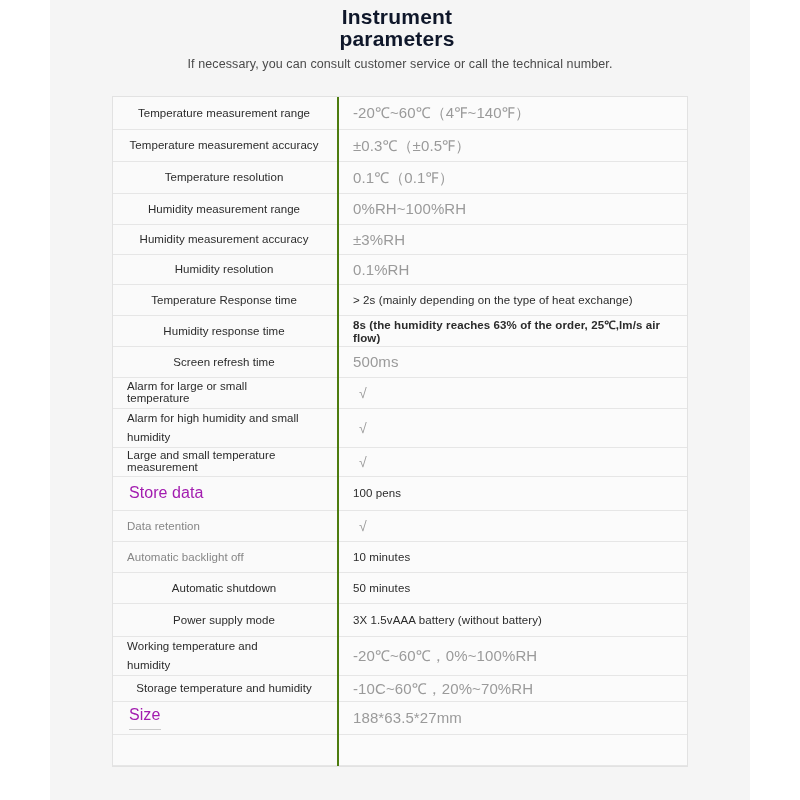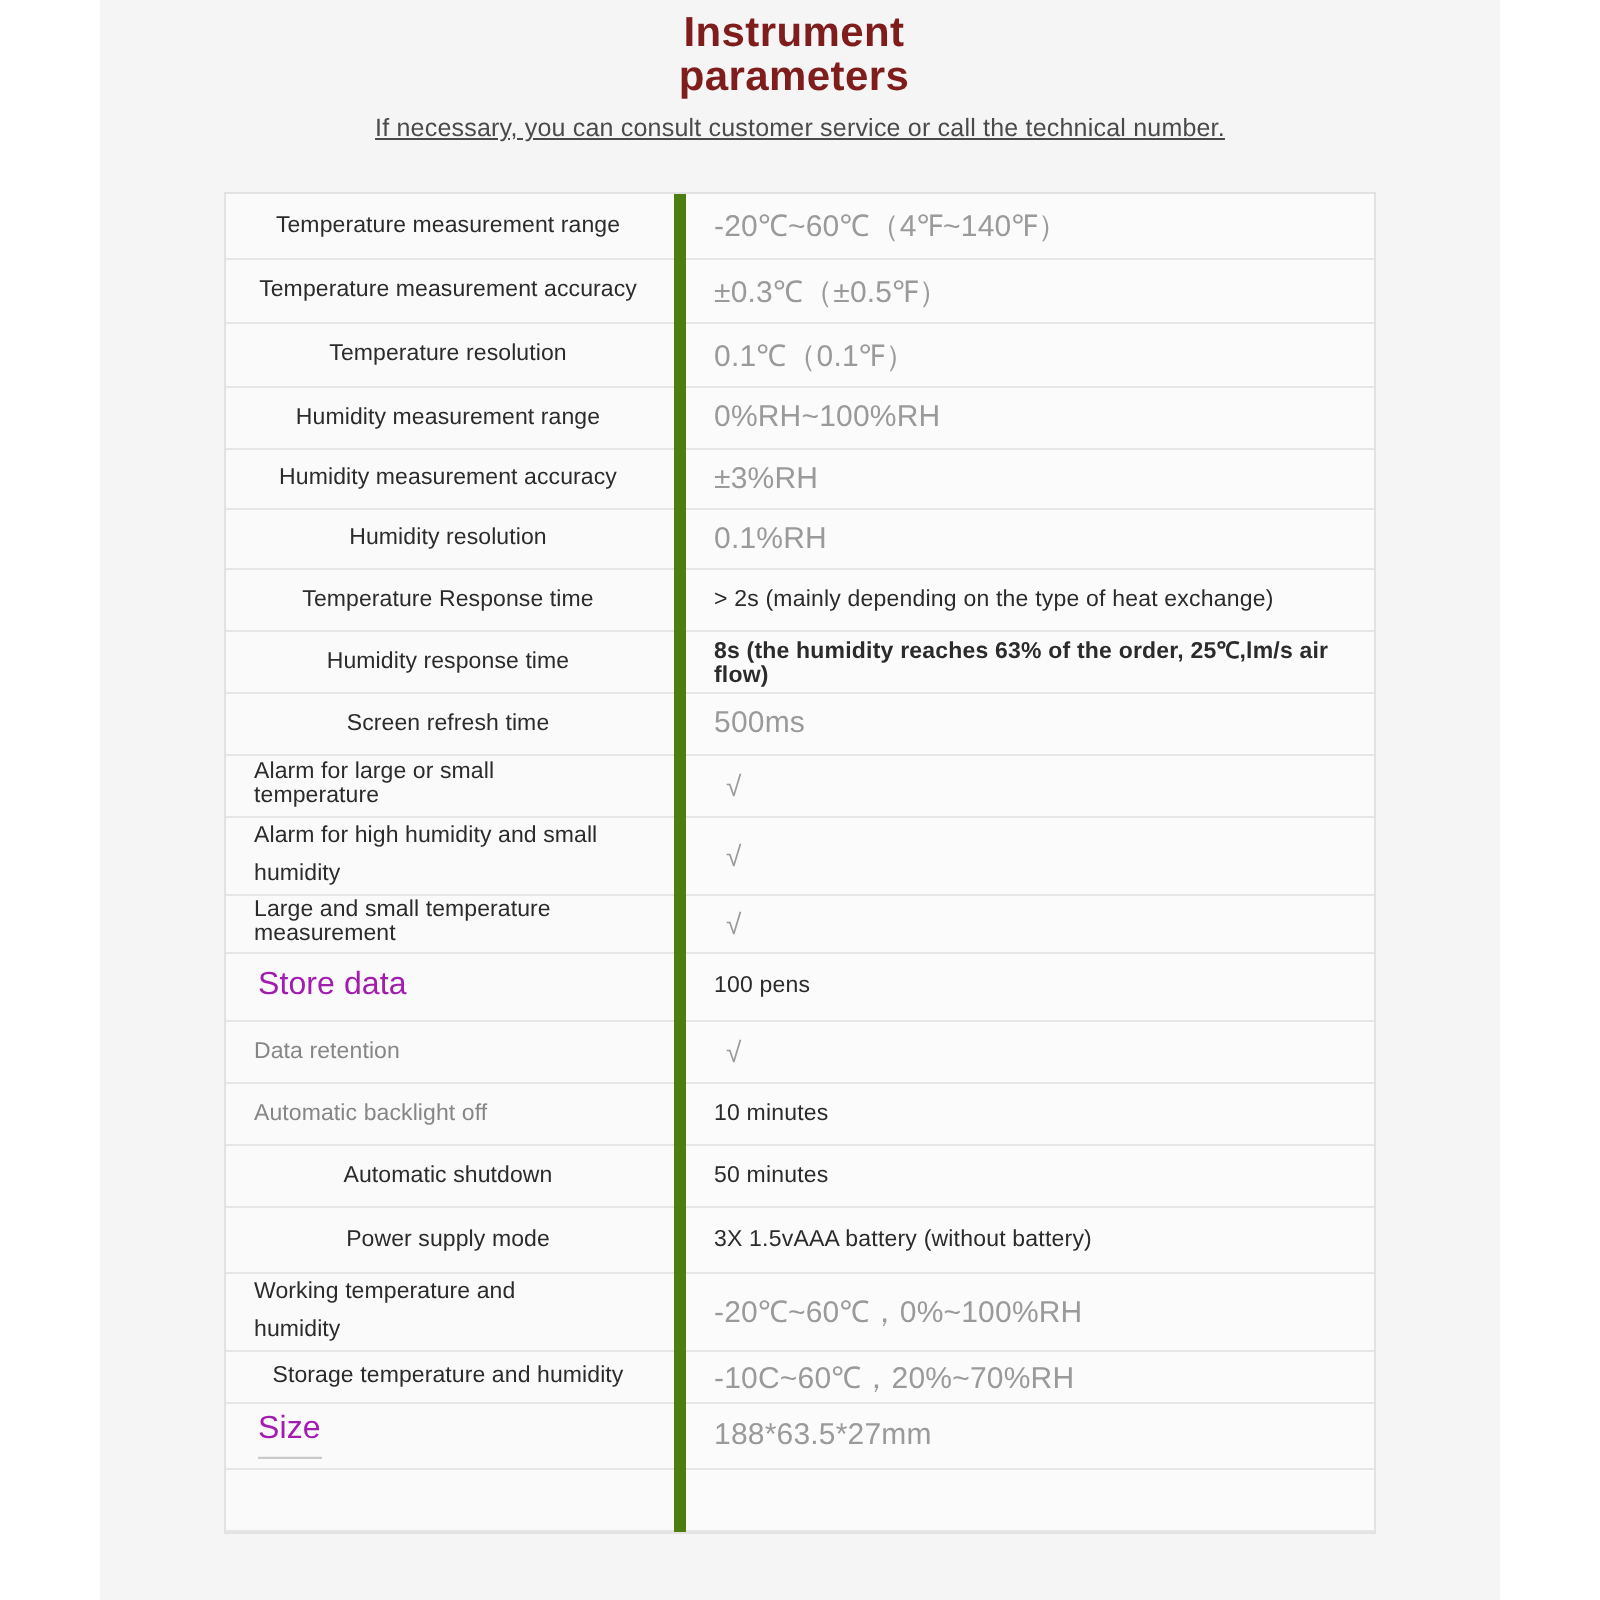--- a/index.html
+++ b/index.html
@@ -36,52 +36,51 @@
     top: 0;
     width: 700px;
     text-align: center;
   }
   #title {
     margin: 0;
     padding-top: 6px;
     font-size: 21px;
     font-weight: 700;
     line-height: 22px;
-    color: #7f1d1d;
+    color: #0f172a;
     letter-spacing: 0.2px;
     width: 230px;
     margin-left: 232px;
     text-align: center;
   }
   #subtitle {
     margin: 0;
     padding-top: 7px;
     font-size: 12.5px;
     color: #4a4a4a;
     letter-spacing: 0.1px;
-    text-decoration: underline;
   }
   
   #spec-table {
     position: absolute;
     left: 113px;
     top: 97px;
     width: 574px;
     border-collapse: collapse;
     background: #fbfbfb;
     box-shadow: 0 0 0 1px #e2e2e2;
   }
   #spec-table td {
     border-bottom: 1px solid #e6e6e6;
     vertical-align: middle;
     padding: 0;
   }
   .col-label {
     width: 224px;
-    border-right: 6px solid #4d7c0f;
+    border-right: 2px solid #4d7c0f;
     background: #fafafa;
   }
   .col-value {
     background: #fbfbfb;
   }
   
   #header-row td {
     background: #f60f0f;
     border-bottom: none;
     border-right: none;

